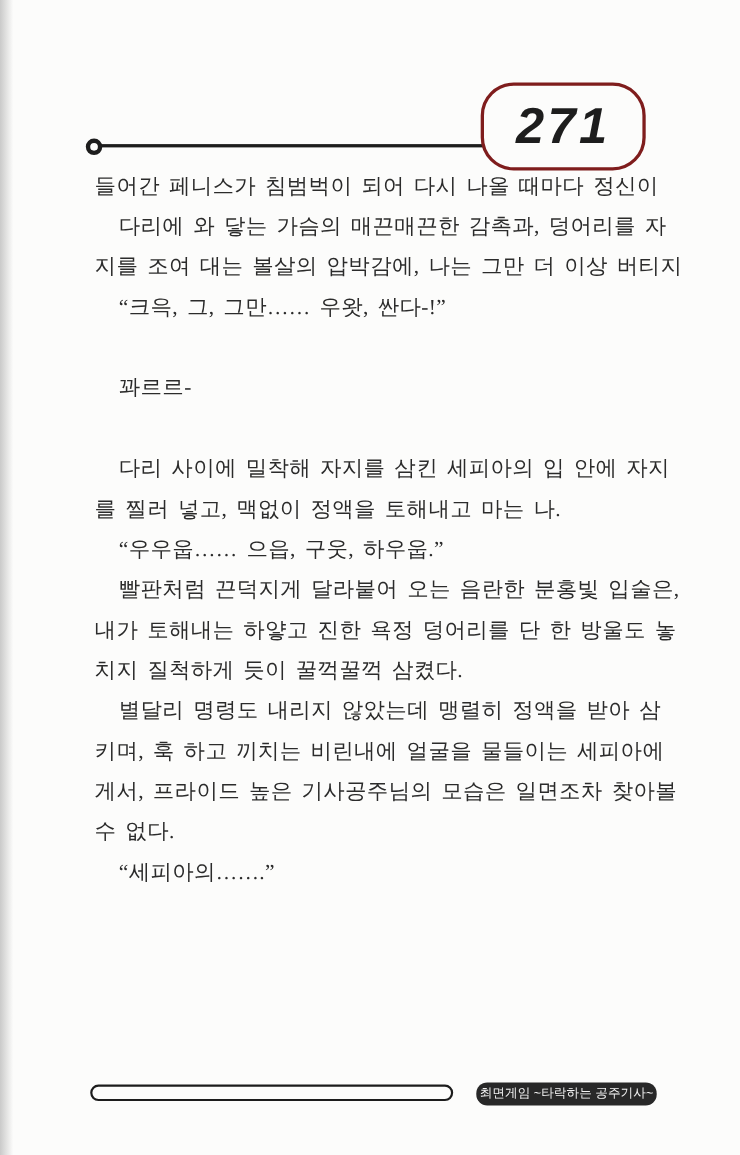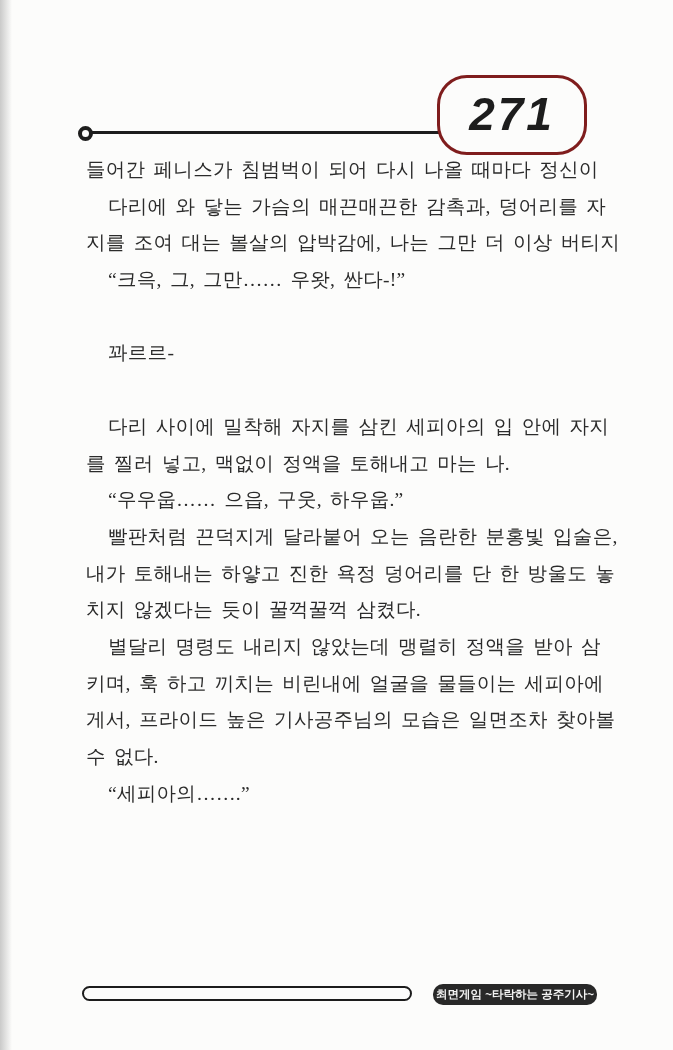--- a/index.html
+++ b/index.html
@@ -95,21 +95,21 @@
     background: #fcfcfb;
   }
   .footer-badge {
     position: absolute;
     left: 433px; top: 984px;
     width: 164px; height: 21px;
     background: #282828;
     border-radius: 10px;
     color: #f4f4f4;
     font-family: "Liberation Sans", "DejaVu Sans", sans-serif;
-    font-weight: 700;
+    font-weight: 400;
     font-size: 11.5px;
     line-height: 21px;
     text-align: center;
     letter-spacing: 0px;
   }
 </style>
 </head>
 <body>
 
 <div class="page">
@@ -128,21 +128,21 @@
     <div class="line">지를 조여 대는 볼살의 압박감에, 나는 그만 더 이상 버티지</div>
     <div class="line indent">“크윽, 그, 그만…… 우왓, 싼다-!”</div>
     <div class="line blank"></div>
     <div class="line indent">꽈르르-</div>
     <div class="line blank"></div>
     <div class="line indent">다리 사이에 밀착해 자지를 삼킨 세피아의 입 안에 자지</div>
     <div class="line">를 찔러 넣고, 맥없이 정액을 토해내고 마는 나.</div>
     <div class="line indent">“우우웁…… 으읍, 구웃, 하우웁.”</div>
     <div class="line indent">빨판처럼 끈덕지게 달라붙어 오는 음란한 분홍빛 입술은,</div>
     <div class="line">내가 토해내는 하얗고 진한 욕정 덩어리를 단 한 방울도 놓</div>
-    <div class="line">치지 않겠다는 듯이 꿀꺽꿀꺽 삼켰다.</div>
+    <div class="line">치지 질척하게 듯이 꿀꺽꿀꺽 삼켰다.</div>
     <div class="line indent">별달리 명령도 내리지 않았는데 맹렬히 정액을 받아 삼</div>
     <div class="line">키며, 훅 하고 끼치는 비린내에 얼굴을 물들이는 세피아에</div>
     <div class="line">게서, 프라이드 높은 기사공주님의 모습은 일면조차 찾아볼</div>
     <div class="line">수 없다.</div>
     <div class="line indent">“세피아의…….”</div>
   </div>
 
   <div class="footer-pill"></div>
   <div class="footer-badge">최면게임 ~타락하는 공주기사~</div>
 

